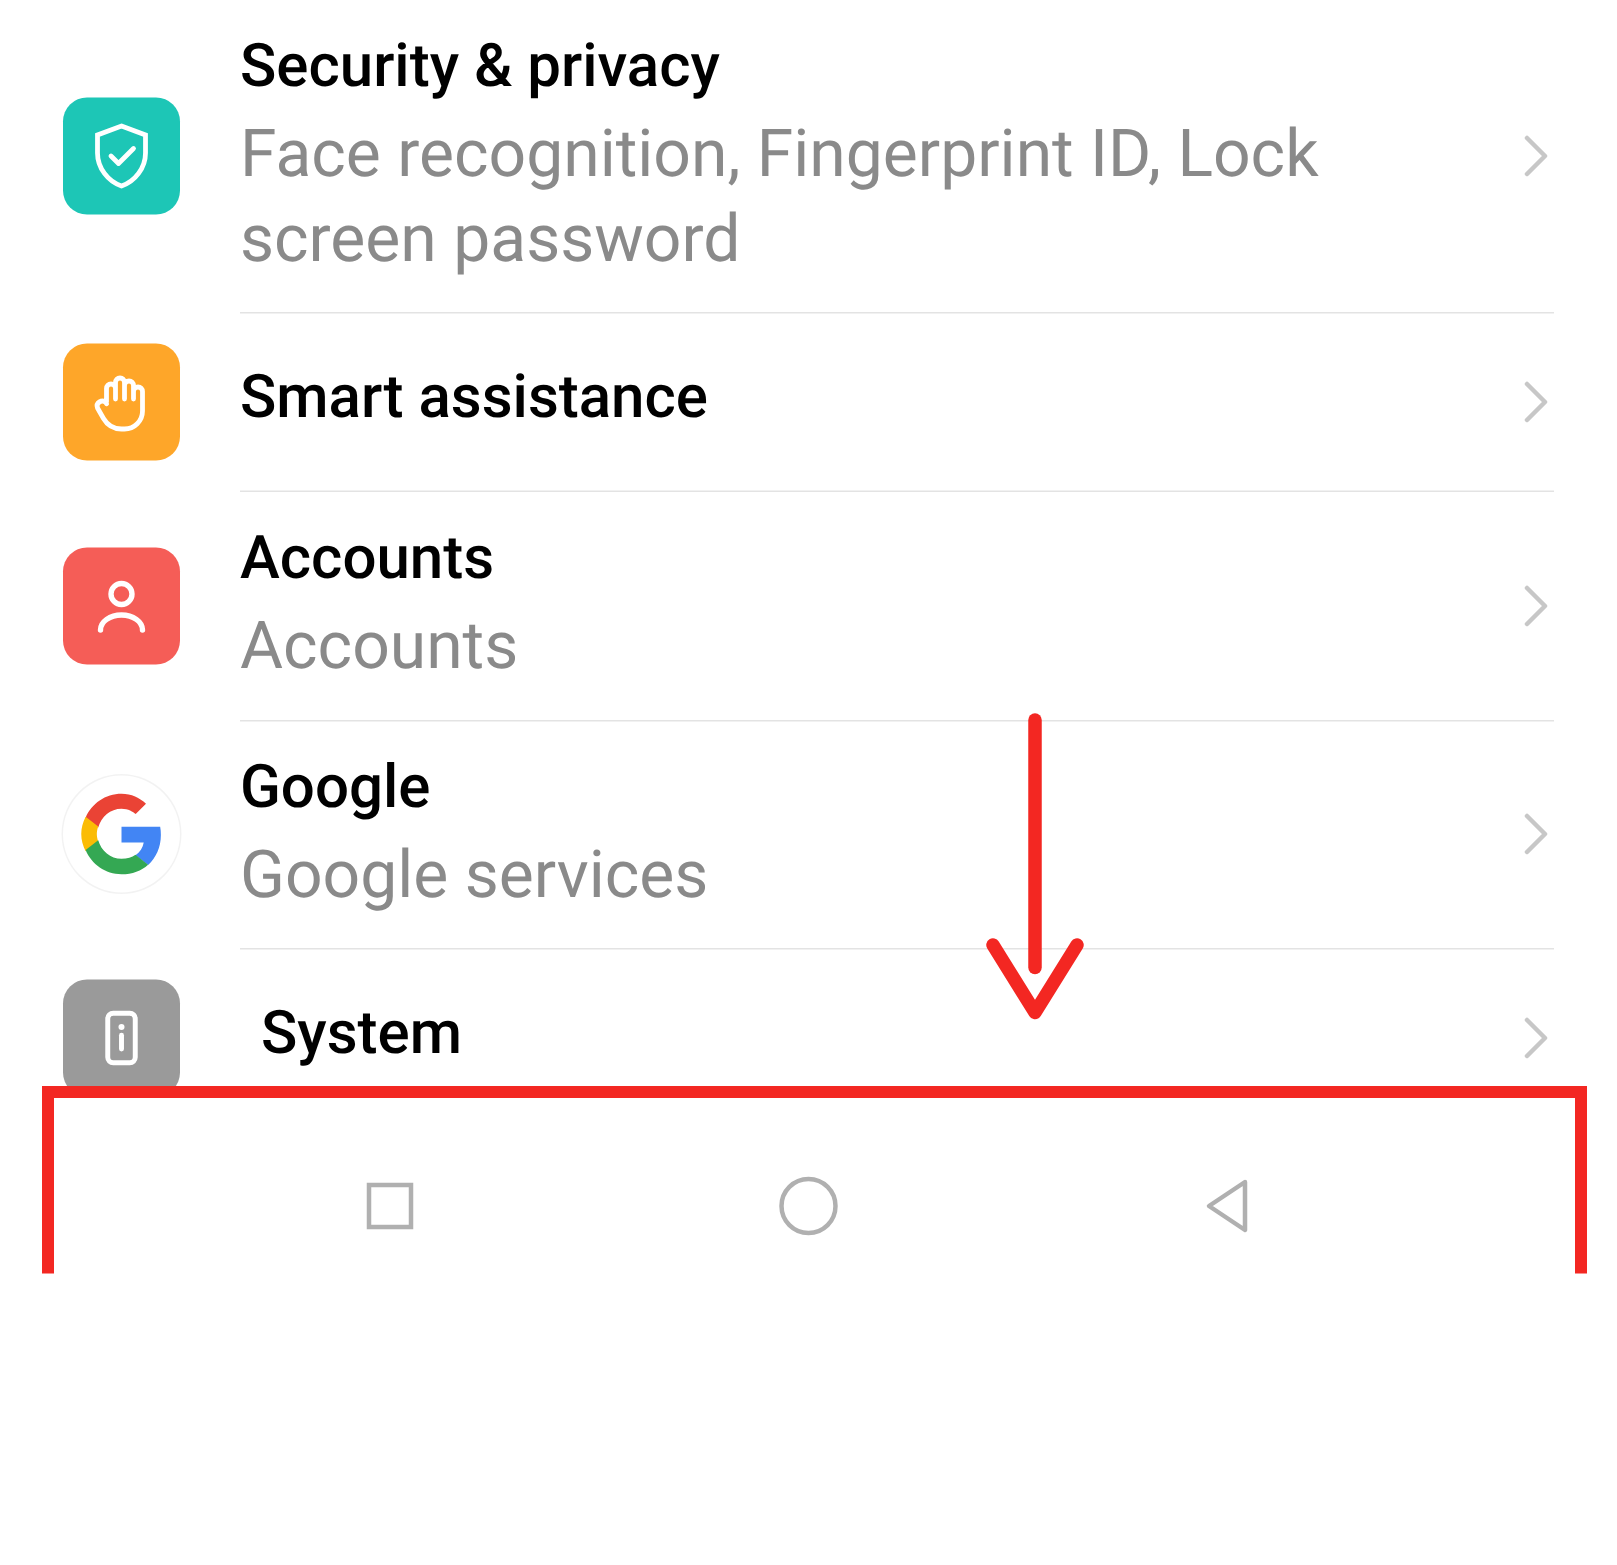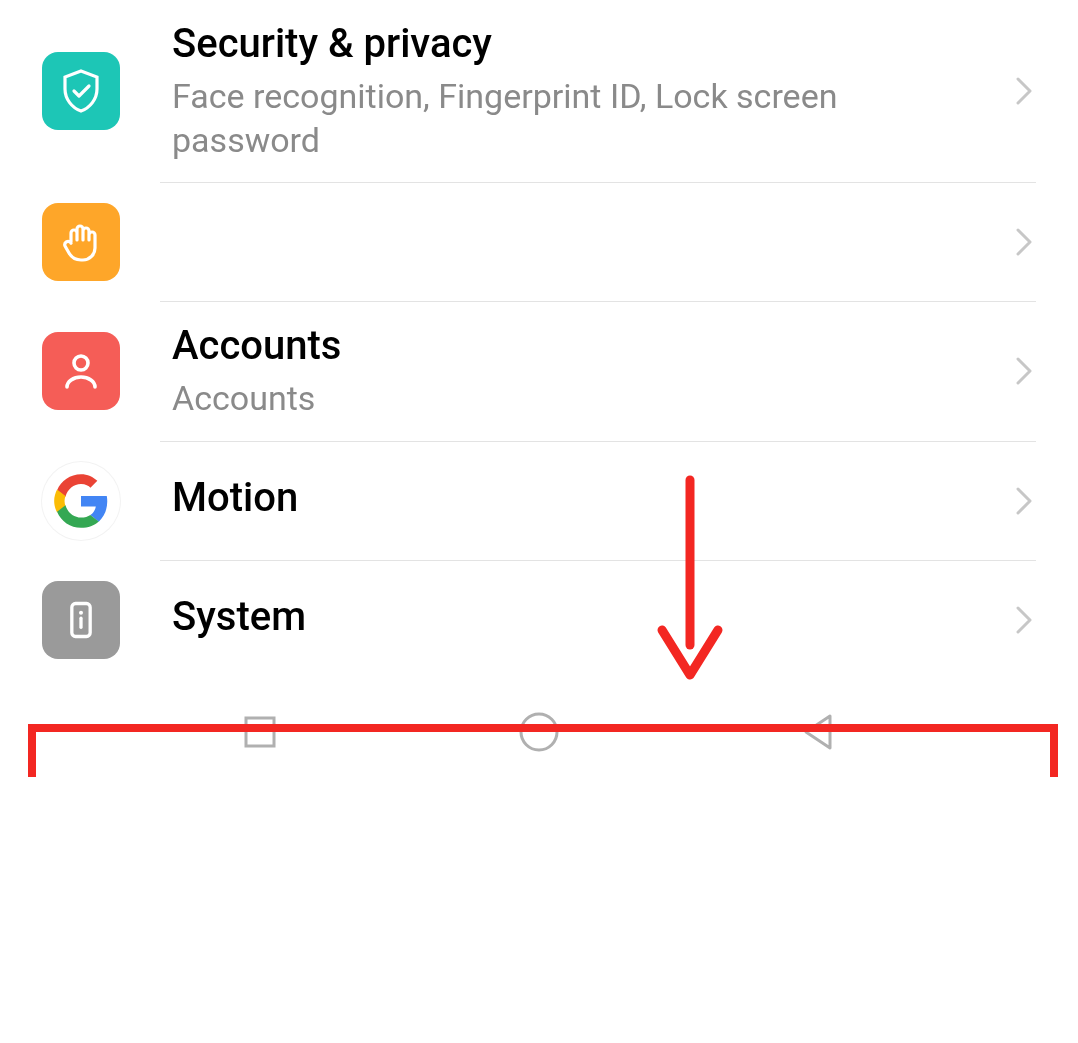--- a/index.html
+++ b/index.html
@@ -16,31 +16,30 @@
     width: 78px; height: 78px;
     border-radius: 16px;
     display: flex; align-items: center; justify-content: center;
     flex-shrink: 0;
   }
   .text-col {
     flex: 1;
     padding-left: 40px;
     padding-right: 40px;
     min-width: 0;
-    margin-left: 12px;
   }
   .title {
     font-size: 40px;
     font-weight: 500;
     color: #000;
     line-height: 1.2;
     margin-bottom: 6px;
   }
   .subtitle {
-    font-size: 34px;
+    font-size: 44px;
     color: #8a8a8a;
     line-height: 1.3;
   }
   .chevron {
     flex-shrink: 0;
     width: 24px; height: 40px;
     display: flex; align-items: center; justify-content: center;
     color: #c7c7c7;
   }
   .divider {
@@ -107,20 +106,21 @@
   </div>
   <div class="divider"></div>
 
   <div class="item">
     <div class="icon-wrap bg-orange">
       <svg width="48" height="48" viewBox="0 0 24 24" fill="none" stroke="#fff" stroke-width="1.6" stroke-linejoin="round" stroke-linecap="round">
         <path d="M7 12 V7.5 a1.5 1.5 0 0 1 3 0 V11 M10 11 V5.5 a1.5 1.5 0 0 1 3 0 V11 M13 11 V6.5 a1.5 1.5 0 0 1 3 0 V11 M16 11 V8.5 a1.5 1.5 0 0 1 3 0 V15 a6 6 0 0 1 -6 6 h-1 a7 7 0 0 1 -6 -3.5 L4 14 a1.7 1.7 0 0 1 2.8 -1.8 L7 12.6"></path>
       </svg>
     </div>
     <div class="text-col">
+      <div class="title">Smart assistance</div>
     </div>
     <div class="chevron">
       <svg width="18" height="30" viewBox="0 0 18 30" fill="none">
           <path d="M3 3 L15 15 L3 27" stroke="currentColor" stroke-width="3" stroke-linecap="round" stroke-linejoin="round"></path>
         </svg>
     </div>
   </div>
   <div class="divider"></div>
 
   <div class="item">
@@ -145,31 +145,32 @@
   <div class="item">
     <div class="google-g">
       <svg width="56" height="56" viewBox="0 0 48 48">
         <path fill="#EA4335" d="M24 9.5c3.9 0 6.6 1.7 8.1 3.1l5.9-5.9C34.4 3.3 29.7 1 24 1 14.8 1 6.9 6.6 3.5 14.7l7.2 5.6C12.4 14 17.7 9.5 24 9.5z"></path>
         <path fill="#4285F4" d="M46.5 24.5c0-1.6-.1-3.2-.4-4.7H24v9h12.7c-.5 3-2.2 5.6-4.7 7.3l7.2 5.6C43.7 37.5 46.5 31.6 46.5 24.5z"></path>
         <path fill="#FBBC05" d="M10.7 28.3c-.5-1.4-.8-2.9-.8-4.3s.3-2.9.8-4.3l-7.2-5.6C1.9 17.3 1 20.5 1 24s.9 6.7 2.5 9.9l7.2-5.6z"></path>
         <path fill="#34A853" d="M24 47c6.2 0 11.4-2 15.2-5.5l-7.2-5.6c-2 1.4-4.7 2.3-8 2.3-6.3 0-11.6-4.5-13.3-10.6l-7.2 5.6C6.9 41.4 14.8 47 24 47z"></path>
       </svg>
     </div>
     <div class="text-col">
-      <div class="title">Motion</div>
-    </div>
-    <div class="chevron">
-      <svg width="18" height="30" viewBox="0 0 18 30" fill="none">
-          <path d="M3 3 L15 15 L3 27" stroke="currentColor" stroke-width="3" stroke-linecap="round" stroke-linejoin="round"></path>
-        </svg>
-    </div>
-  </div>
-  <div class="divider"></div>
-
-  <div class="item" style="padding-bottom:28px;">
+      <div class="title">Google</div>
+      <div class="subtitle">Google services</div>
+    </div>
+    <div class="chevron">
+      <svg width="18" height="30" viewBox="0 0 18 30" fill="none">
+          <path d="M3 3 L15 15 L3 27" stroke="currentColor" stroke-width="3" stroke-linecap="round" stroke-linejoin="round"></path>
+        </svg>
+    </div>
+  </div>
+  <div class="divider"></div>
+
+  <div class="item" style="padding-bottom:28px;gap:14px;">
     <div class="icon-wrap bg-gray">
       <svg width="44" height="44" viewBox="0 0 24 24" fill="none" stroke="#fff" stroke-width="1.8">
         <rect x="7" y="3" width="10" height="18" rx="2"></rect>
         <line x1="12" y1="8" x2="12" y2="8" stroke-linecap="round" stroke-width="2.2"></line>
         <line x1="12" y1="11" x2="12" y2="16" stroke-linecap="round"></line>
       </svg>
     </div>
     <div class="text-col">
       <div class="title">System</div>
     </div>

